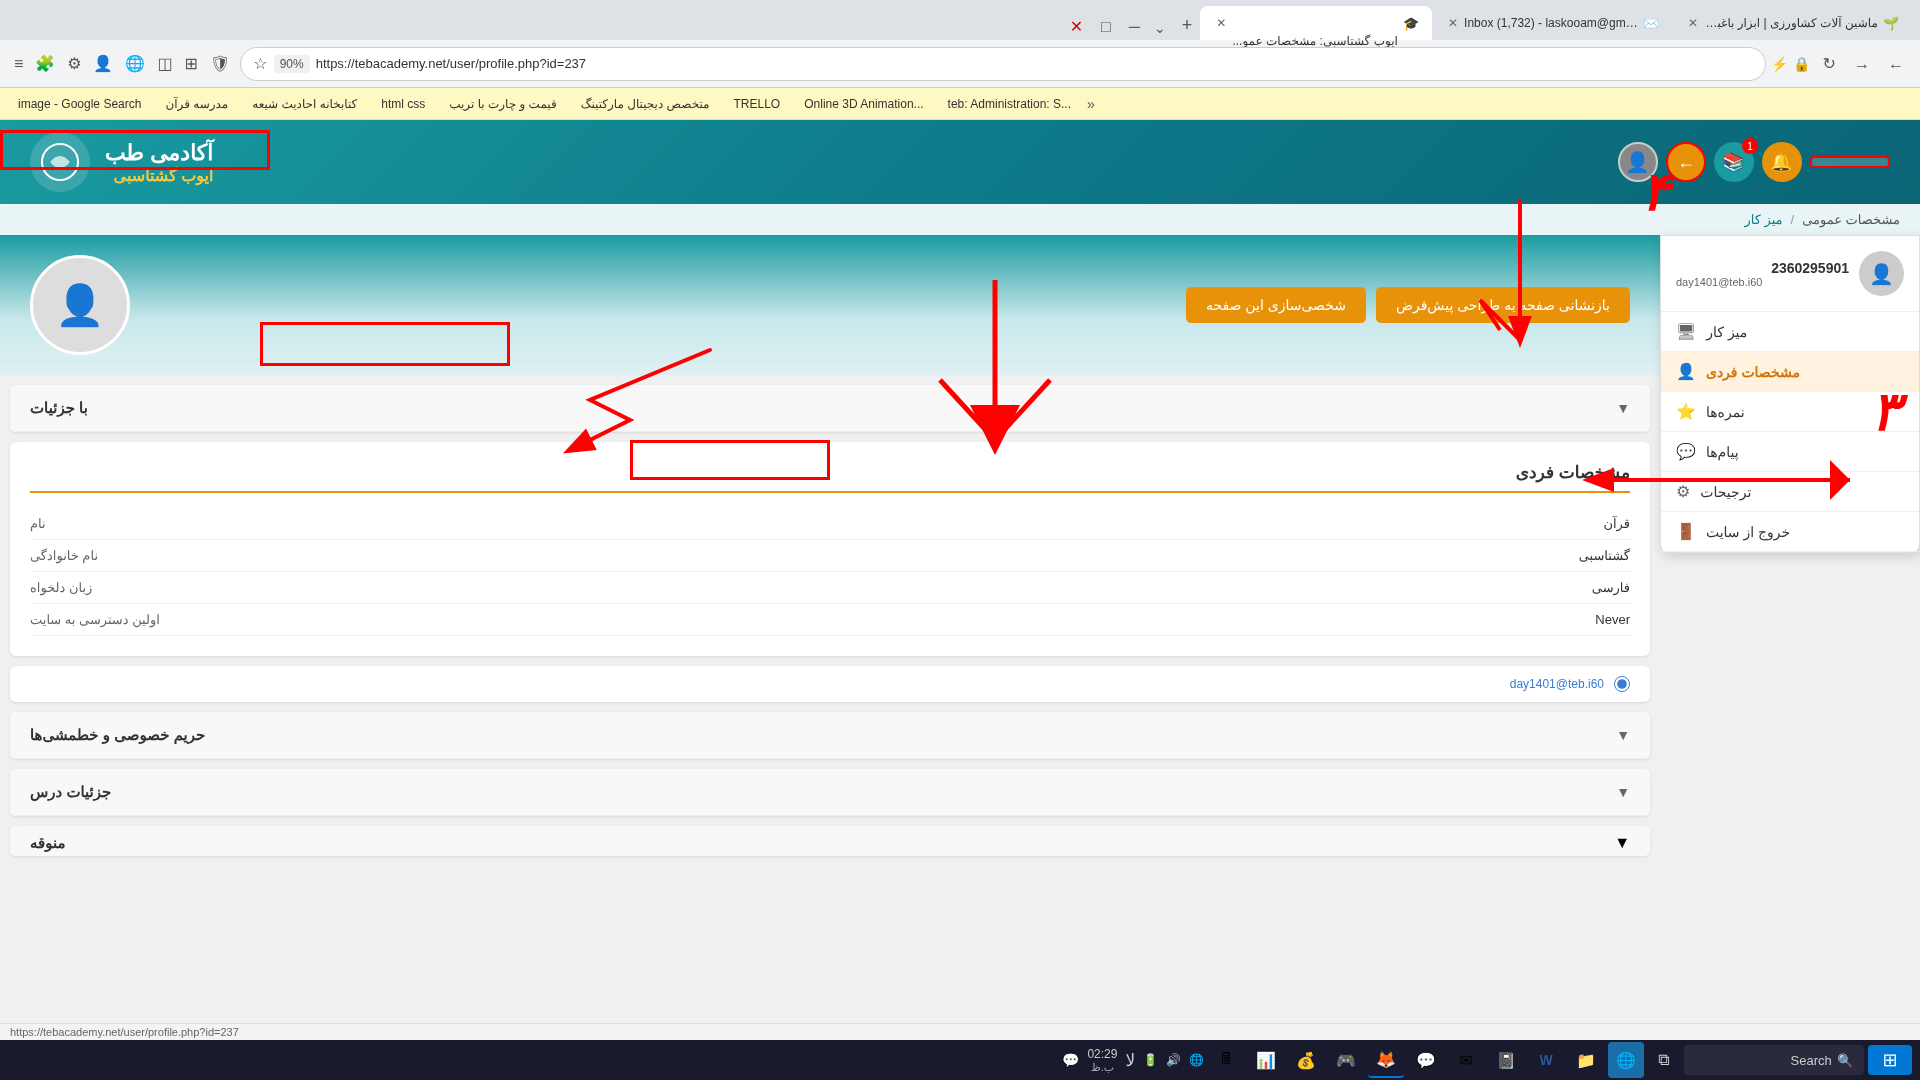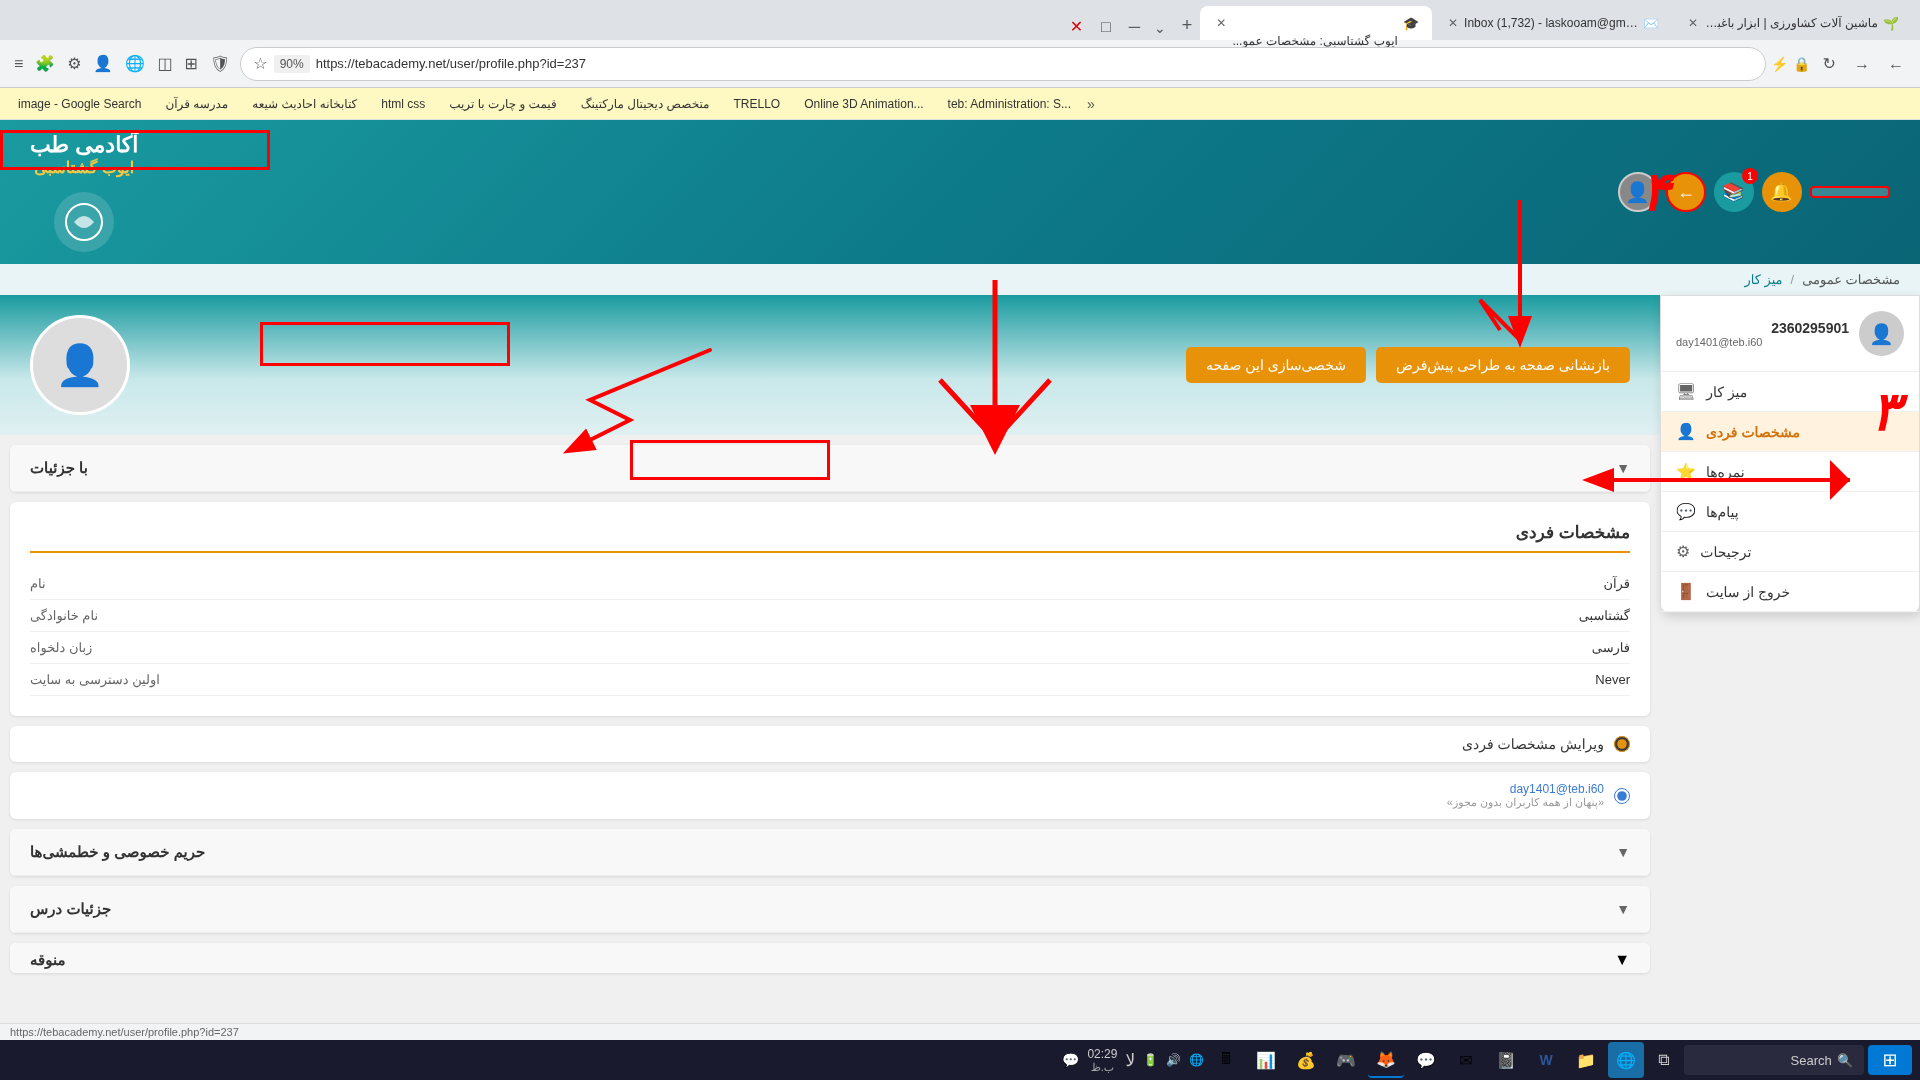--- a/index.html
+++ b/index.html
@@ -22,21 +22,21 @@
     .nav-icons { display: flex; gap: 4px; align-items: center; }
     .nav-icon { font-size: 16px; color: #555; cursor: pointer; padding: 4px; }
 
     .bookmarks-bar { display: flex; align-items: center; padding: 3px 10px; background: #fef9c3; gap: 8px; height: 32px; border-bottom: 1px solid #ddd; font-size: 12px; overflow: hidden; direction: ltr; }
     .bookmark-item { padding: 2px 8px; color: #333; cursor: pointer; white-space: nowrap; border-radius: 3px; }
 
     
     .site-header { background: linear-gradient(135deg, #1a9ba0 0%, #0d7a8a 50%, #0a6575 100%); padding: 12px 30px; display: flex; align-items: center; justify-content: space-between; min-height: 80px; }
     .header-right { display: flex; align-items: center; gap: 15px; }
     .site-logo-text { color: #fff; font-size: 22px; font-weight: bold; }
-    .header-left { display: flex; flex-direction: column; align-items: flex-start; text-align: center; }
+    .header-left { display: flex; flex-direction: row; align-items: flex-start; }
 
     
     .breadcrumb-bar { background: #e8f4f5; padding: 8px 20px; display: flex; align-items: center; gap: 8px; font-size: 13px; color: #555; direction: rtl; }
     .breadcrumb-sep { color: #999; }
 
     
     .user-dropdown { position: absolute; top: 130px; right: 0; width: 260px; background: #fff; border: 1px solid #ddd; box-shadow: 2px 4px 12px rgba(0,0,0,0.15); z-index: 100; border-radius: 0 0 8px 8px; }
     .user-info-block { padding: 15px; display: flex; align-items: center; gap: 10px; border-bottom: 1px solid #eee; }
     .user-avatar-small { width: 45px; height: 45px; border-radius: 50%; background: #ccc; display: flex; align-items: center; justify-content: center; color: #666; font-size: 20px; }
     .user-info-text { flex: 1; }
@@ -256,33 +256,26 @@
               <span class="info-value">فارسی</span>
               <span class="info-label">زبان دلخواه</span>
             </div>
             <div class="info-row">
               <span class="info-value">Never</span>
               <span class="info-label">اولین دسترسی به سایت</span>
             </div>
           </div>
         </div>
 
-        <div class="section-card" style="margin:10px;">
-          <div class="edit-row">
-            <input type="radio" class="radio-orange" style="margin-left: 10px;" checked="">
-            <span style="font-size:14px;color:#333;flex:1;text-align:right;">ویرایش مشخصات فردی</span>
-          </div>
-        </div>
 
         <div class="section-card" style="margin:10px;">
           <div class="edit-row">
             <input type="radio" class="radio-blue" style="margin-left: 10px;" checked="">
             <div style="flex:1;text-align:right;">
               <div style="font-size:12px;direction:ltr;color:#3a7bd5;">day1401@teb.i60</div>
-              <div style="font-size:11px;color:#999;">«پنهان از همه کاربران بدون مجوز»</div>
             </div>
           </div>
         </div>
 
         <div class="section-card" style="margin:10px;">
           <div class="section-header">
             <span class="section-chevron">▼</span>
             <span class="section-title">حریم خصوصی و خطمشی‌ها</span>
           </div>
         </div>

